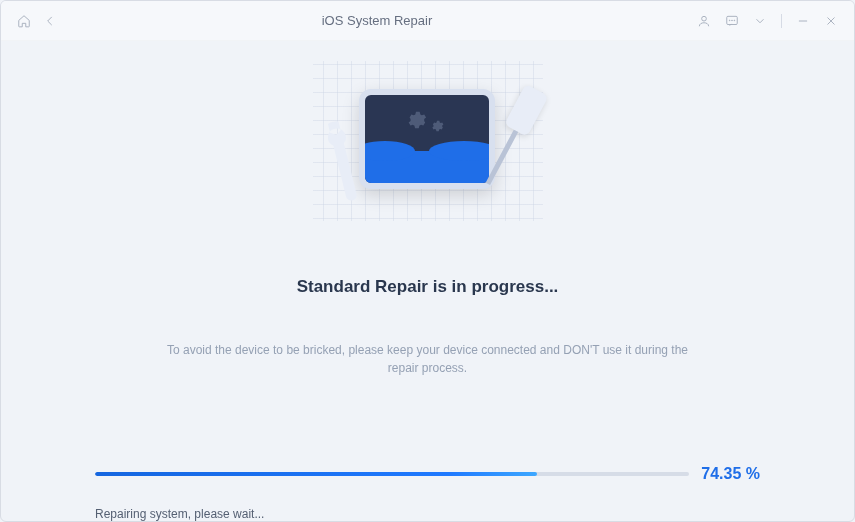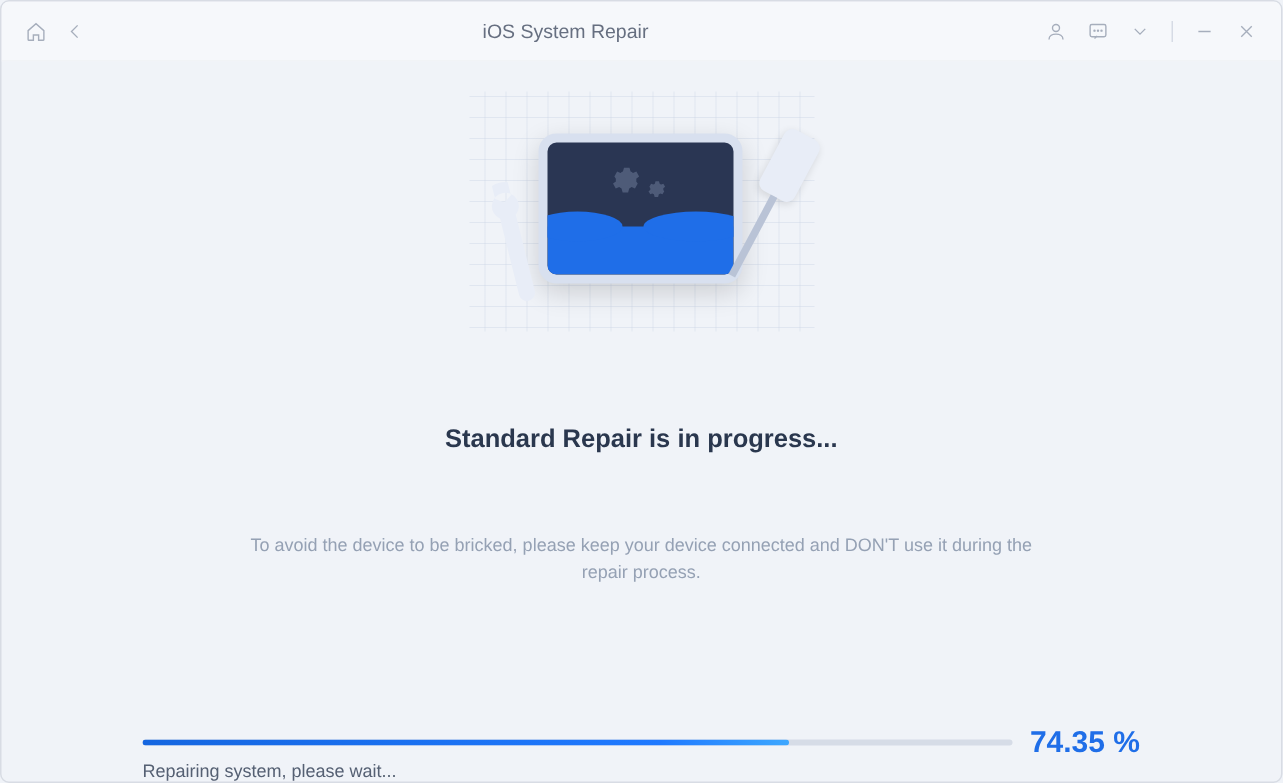--- a/index.html
+++ b/index.html
@@ -133,26 +133,26 @@
     }
     .progress-fill {
       position: absolute; left:0; top:0; height:100%;
       background: linear-gradient(90deg, #1566e0 0%, #1f79ff 80%, #3da7ff 100%);
       border-radius: 2px;
     }
     .percent {
       margin-left: 12px;
       color: #1f6ee8;
       font-weight: 700;
-      font-size: 20px;
+      font-size: 16px;
     }
     .progress-labels {
       display: flex;
       justify-content: space-between;
-      margin-top: 0;
+      margin-top: 24px;
       color: #556073;
       font-size: 12px;
       padding-right: 60px;
     }
     .icon-btn {
       cursor: default;
       display: inline-flex; align-items: center; justify-content: center;
       width: 18px; height: 18px;
     }
   </style>

